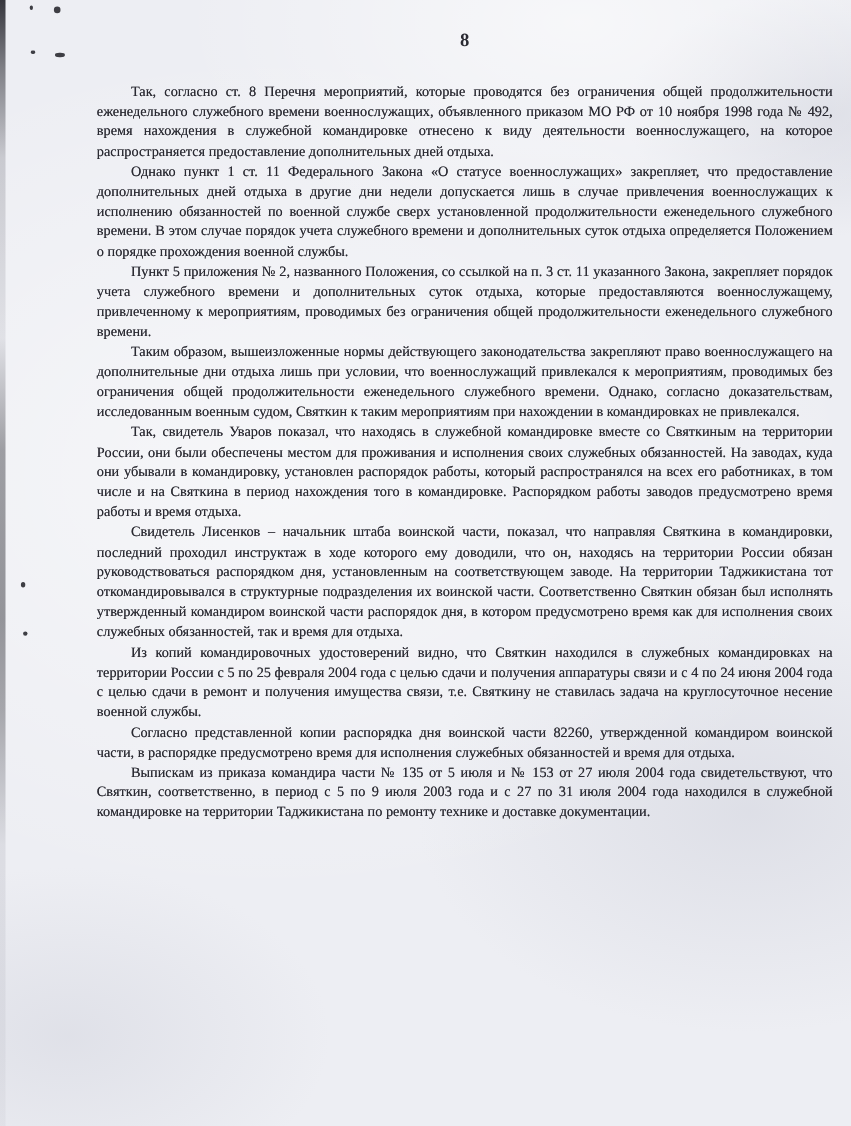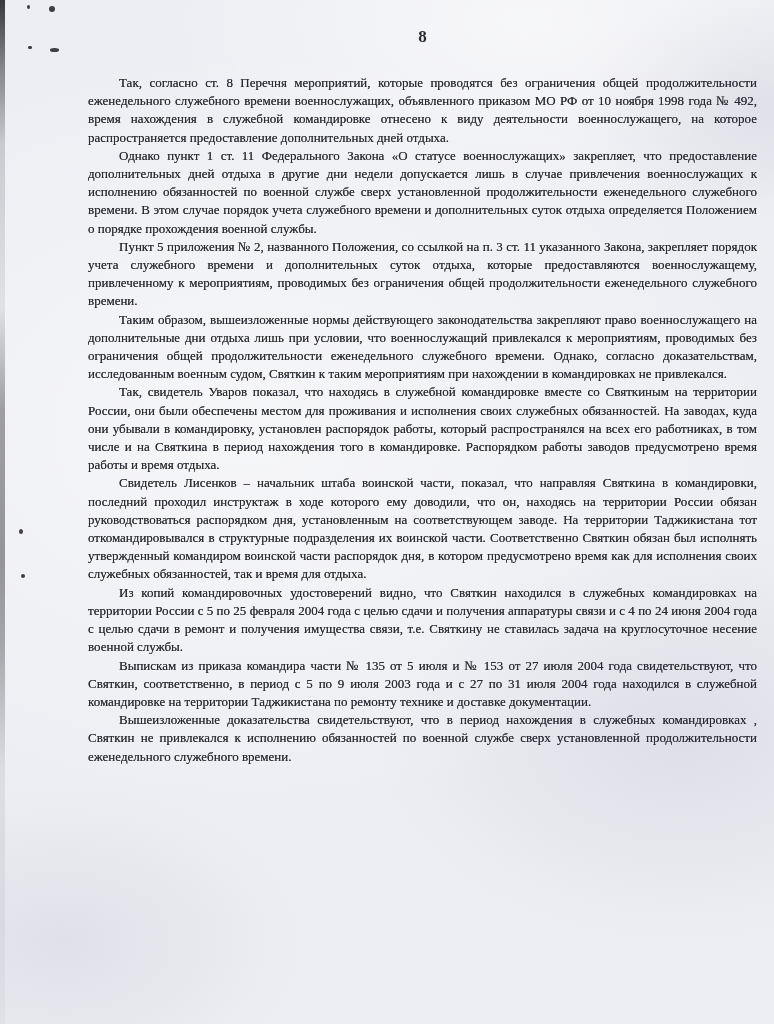--- a/index.html
+++ b/index.html
@@ -70,16 +70,16 @@
   <div class="page-number">8</div>
 
   <div class="text-block">
     <p>Так, согласно ст. 8 Перечня мероприятий, которые проводятся без ограничения общей продолжительности еженедельного служебного времени военнослужащих, объявленного приказом МО РФ от 10 ноября 1998 года № 492, время нахождения в служебной командировке отнесено к виду деятельности военнослужащего, на которое распространяется предоставление дополнительных дней отдыха.</p>
     <p>Однако пункт 1 ст. 11 Федерального Закона «О статусе военнослужащих» закрепляет, что предоставление дополнительных дней отдыха в другие дни недели допускается лишь в случае привлечения военнослужащих к исполнению обязанностей по военной службе сверх установленной продолжительности еженедельного служебного времени.  В этом случае порядок учета служебного времени и дополнительных суток отдыха определяется Положением о порядке прохождения военной службы.</p>
     <p>Пункт 5 приложения № 2, названного Положения, со ссылкой на п. 3 ст. 11 указанного Закона, закрепляет порядок учета служебного времени и дополнительных суток отдыха, которые предоставляются военнослужащему, привлеченному к мероприятиям, проводимых без ограничения общей продолжительности еженедельного служебного времени.</p>
     <p>Таким образом, вышеизложенные нормы действующего законодательства закрепляют право военнослужащего на дополнительные дни отдыха лишь при условии, что военнослужащий привлекался к мероприятиям, проводимых без ограничения общей продолжительности еженедельного служебного времени. Однако, согласно доказательствам, исследованным военным судом, Святкин к таким мероприятиям при нахождении в командировках не привлекался.</p>
     <p>Так, свидетель Уваров показал, что находясь в служебной командировке вместе со Святкиным на территории России, они были обеспечены местом для проживания и исполнения своих служебных обязанностей. На заводах, куда они убывали в командировку, установлен распорядок работы, который распространялся на всех его работниках, в том числе и на Святкина в период нахождения того в командировке. Распорядком работы заводов предусмотрено время работы и время отдыха.</p>
     <p>Свидетель Лисенков – начальник штаба воинской части, показал, что направляя Святкина в командировки, последний проходил инструктаж в ходе которого ему доводили, что он, находясь на территории России обязан руководствоваться распорядком дня, установленным на соответствующем заводе. На территории Таджикистана тот откомандировывался в структурные подразделения их воинской части. Соответственно Святкин обязан был исполнять утвержденный командиром воинской части распорядок дня, в котором предусмотрено время как для исполнения своих служебных обязанностей, так  и время для отдыха.</p>
     <p>Из копий командировочных удостоверений видно, что Святкин находился в служебных командировках на территории России с 5 по 25 февраля 2004 года с целью сдачи и получения аппаратуры связи и с 4 по 24 июня 2004 года с целью сдачи в ремонт и получения имущества связи, т.е. Святкину не ставилась задача на круглосуточное несение военной службы.</p>
+    <p>Согласно представленной копии распорядка дня воинской части 82260, утвержденной командиром воинской части, в распорядке предусмотрено время для исполнения служебных обязанностей и время для отдыха.</p>
     <p>Выпискам из приказа командира части № 135 от 5 июля и № 153 от 27 июля 2004 года свидетельствуют, что Святкин, соответственно, в период с 5 по 9 июля 2003 года и с 27 по 31 июля 2004 года находился в служебной командировке на территории Таджикистана по ремонту технике и доставке документации.</p>
-    <p>Вышеизложенные доказательства свидетельствуют, что в период нахождения в служебных командировках , Святкин не привлекался к исполнению обязанностей по военной службе сверх установленной продолжительности еженедельного служебного времени.</p>
   </div>
 </div>
 
 </body></html>

